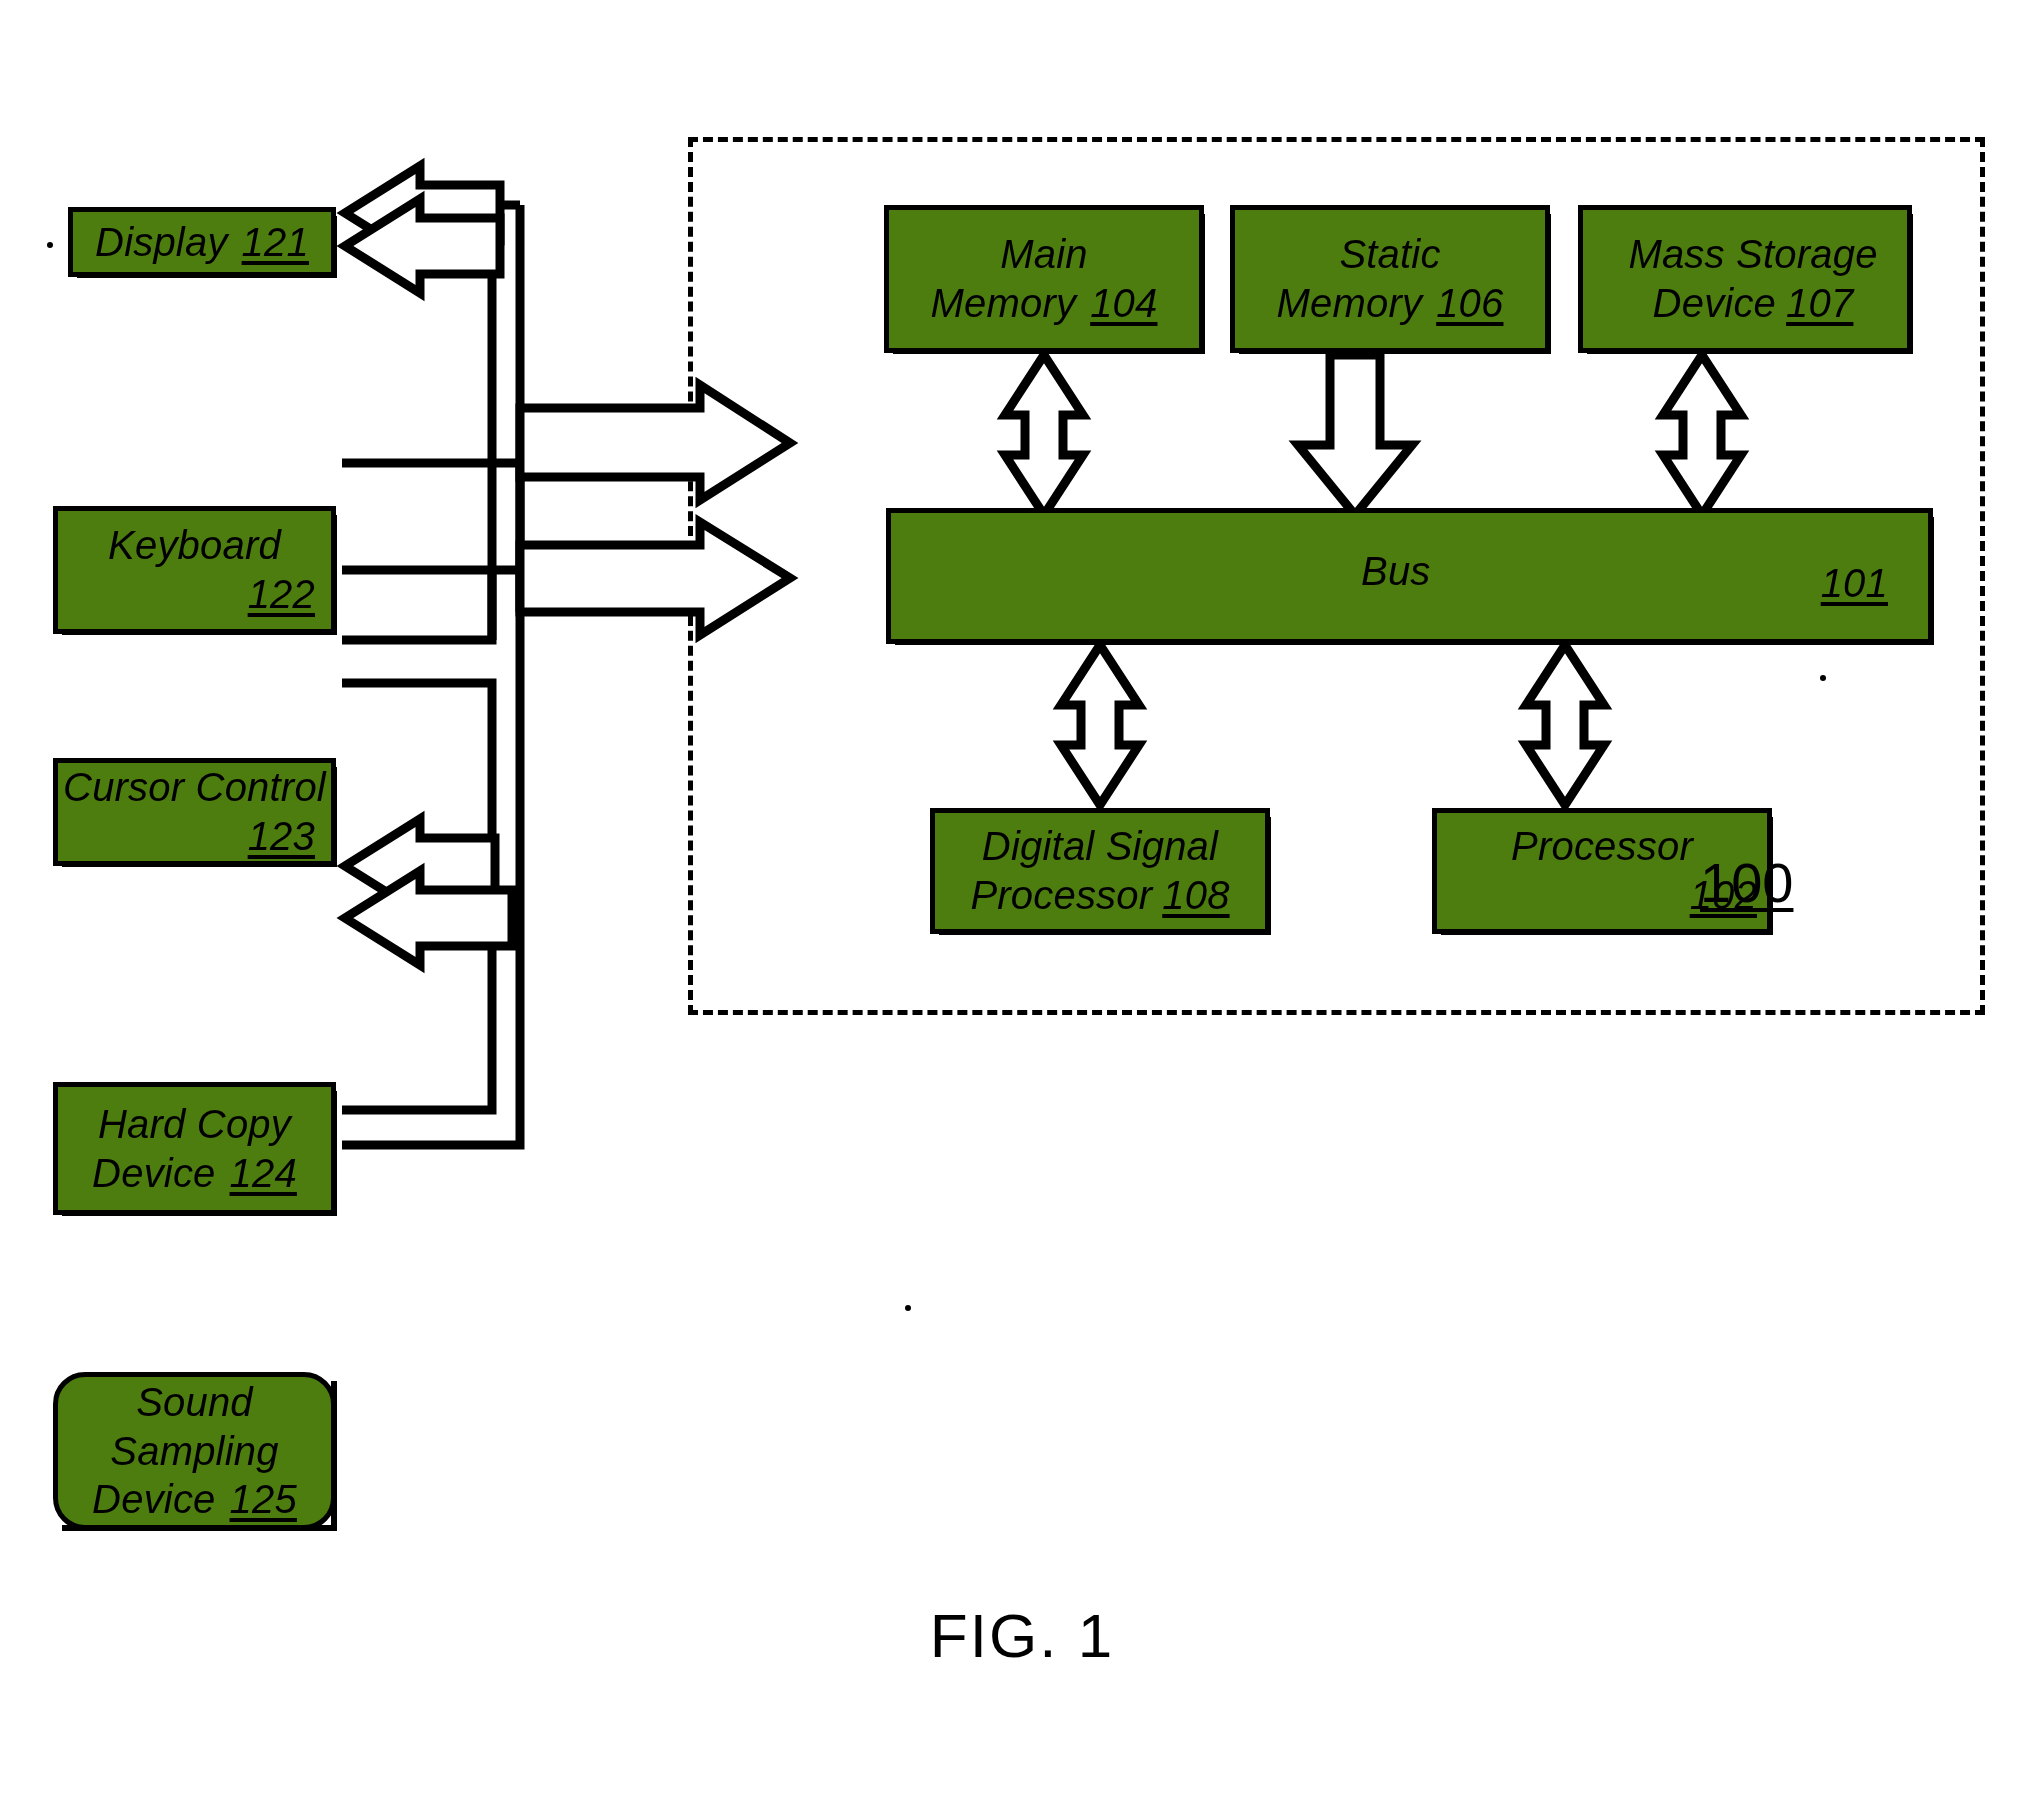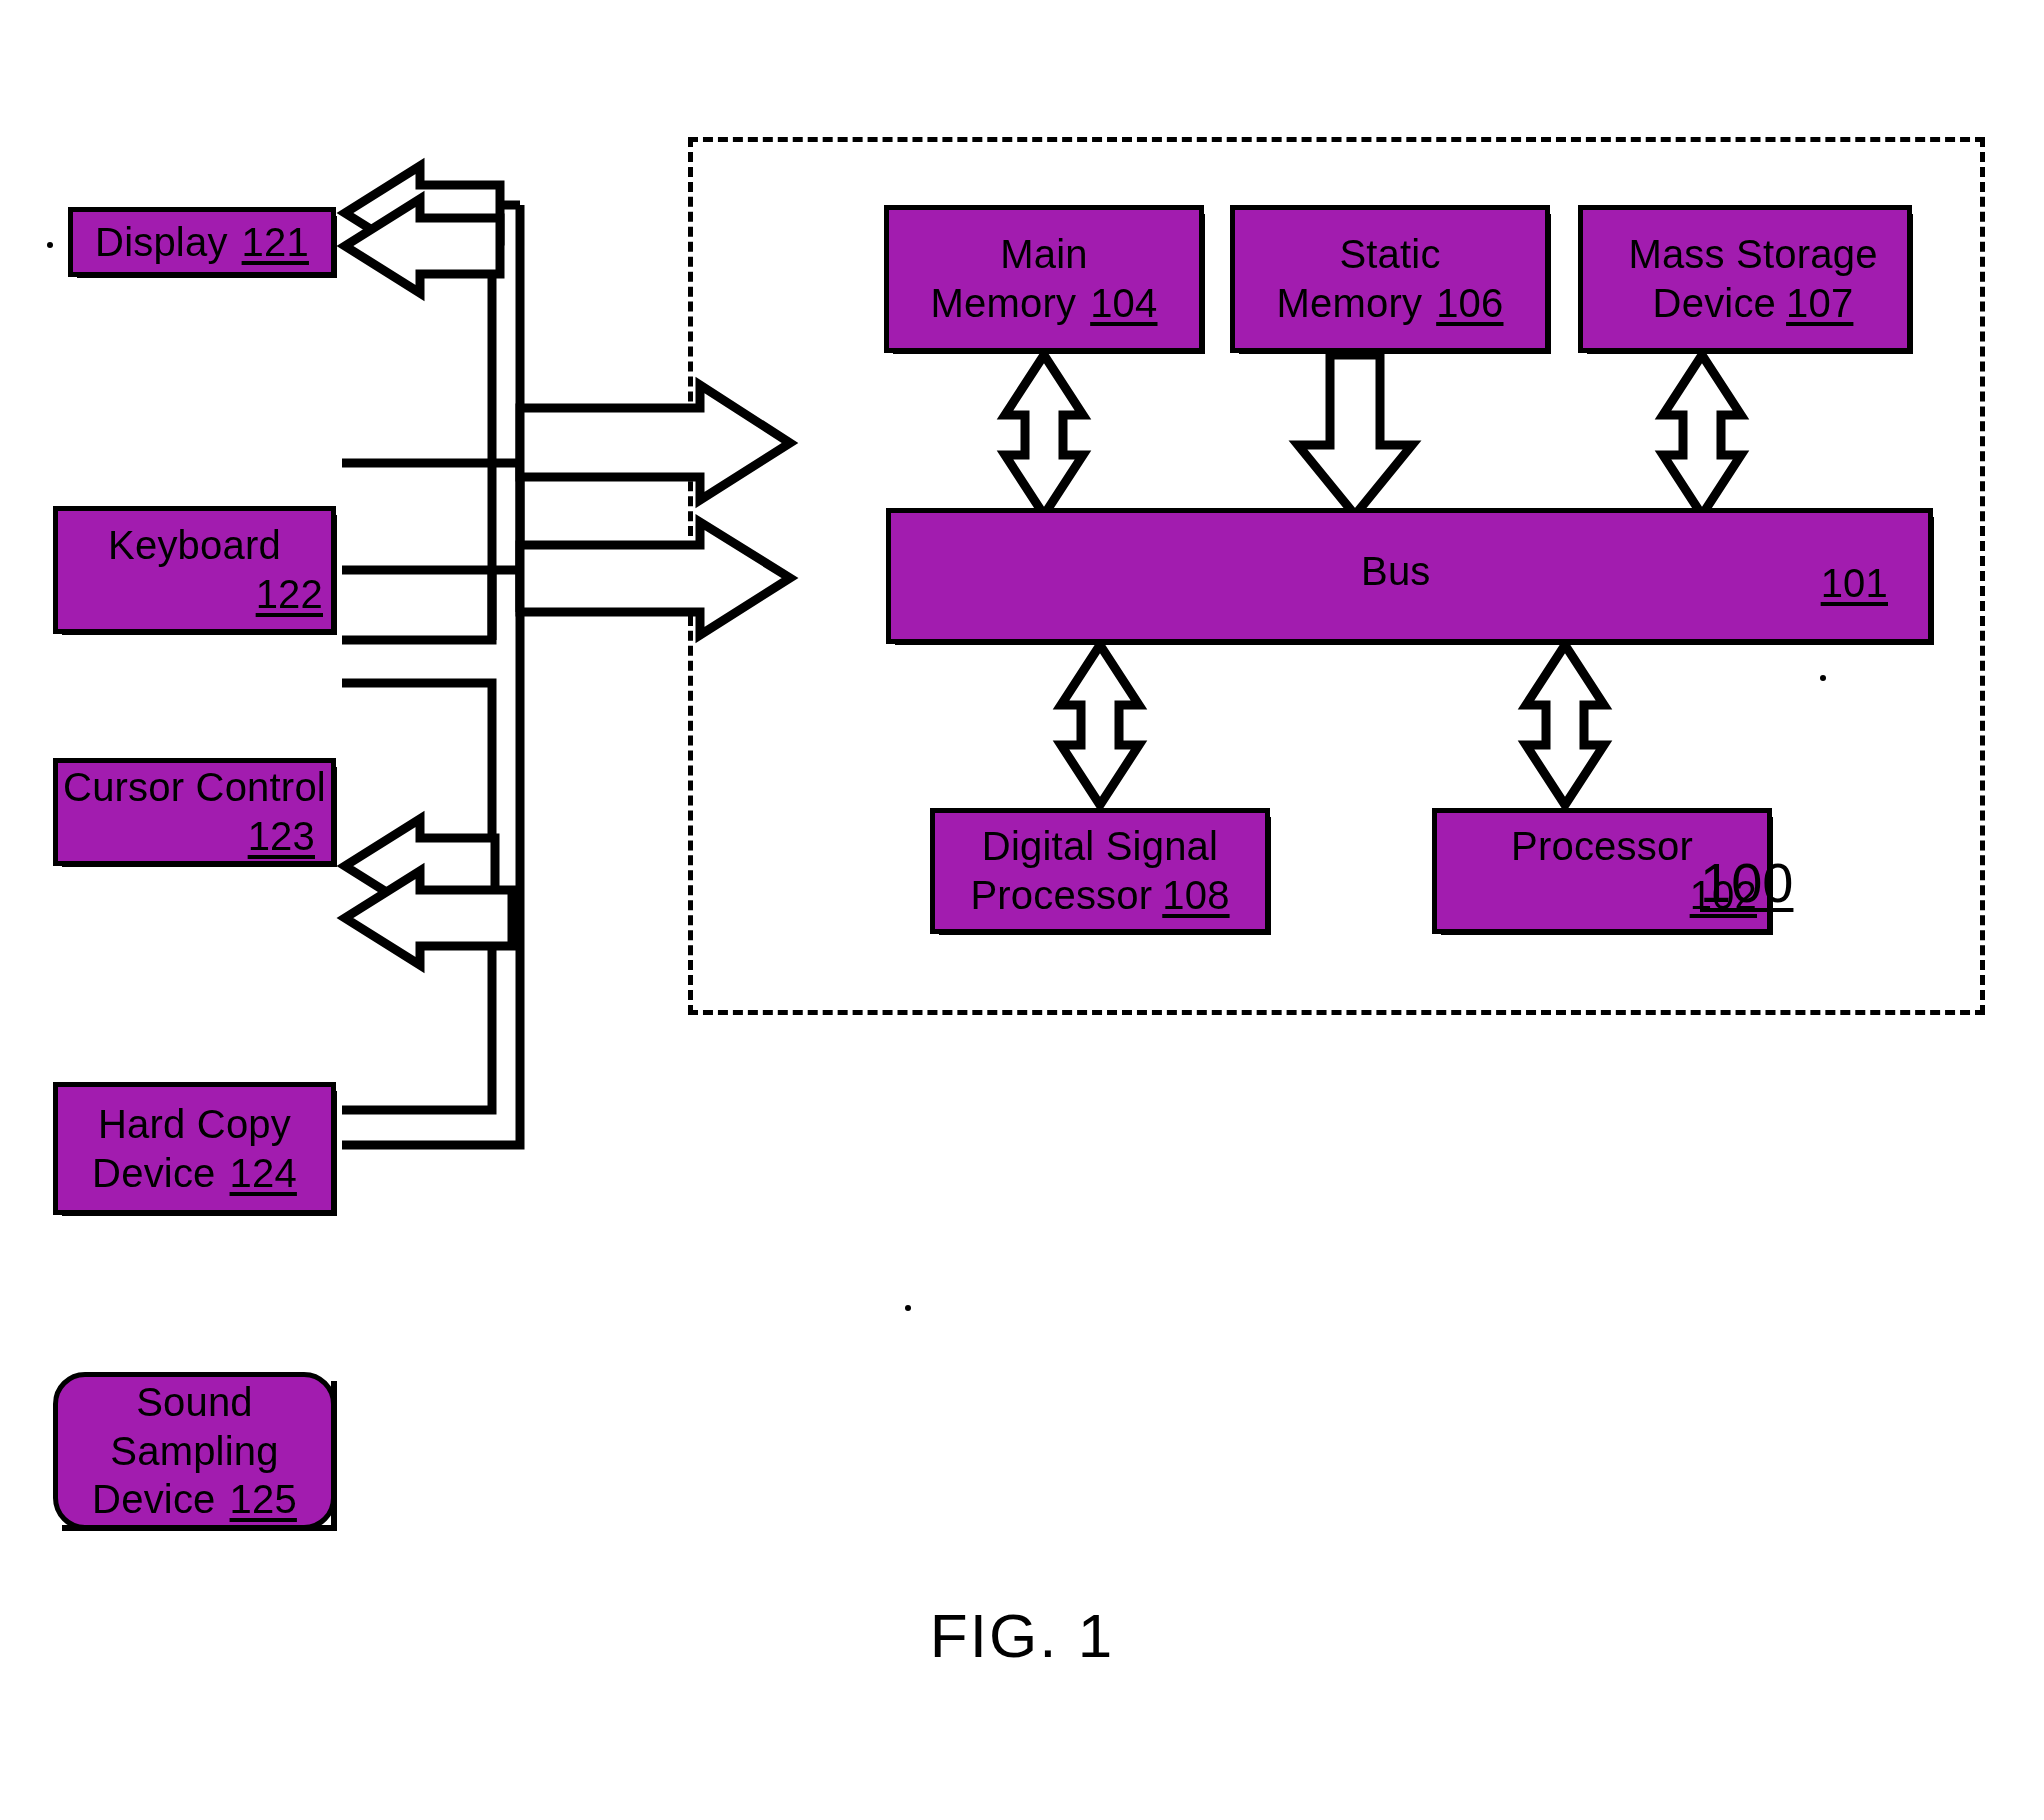--- a/index.html
+++ b/index.html
@@ -17,26 +17,27 @@
     width: 2044px;
     height: 1820px;
     background: #ffffff;
     overflow: hidden;
   }
   
   .box {
     position: absolute;
     box-sizing: border-box;
     border: 5px solid #000;
-    background: #a21caf;
+    background: #4d7c0f;
     display: flex;
     flex-direction: column;
     justify-content: center;
     align-items: center;
     z-index: 5;
+    font-style: italic;
   }
   
   .box::after {
     content: "";
     position: absolute;
     left: 4px;
     top: 4px;
     right: -6px;
     bottom: -6px;
     border-right: 6px solid #000;
@@ -175,21 +176,21 @@
                L 1604 745 L 1584 745 L 1584 705 L 1604 705 Z"></path>
     </g>
   </svg>
 
   <div class="box" style="left:68px; top:207px; width:268px; height:70px;">
     <span class="line"><span>Display</span><span class="ref">121</span></span>
   </div>
 
   <div class="box" style="left:53px; top:506px; width:283px; height:128px;">
     <span class="line">Keyboard</span>
-    <span class="line" style="align-self:flex-end; padding-right:8px;"><span class="ref">122</span></span>
+    <span class="line" style="align-self:flex-end; padding-right:16px;"><span class="ref">122</span></span>
   </div>
 
   <div class="box" style="left:53px; top:758px; width:283px; height:108px;">
     <span class="line">Cursor Control</span>
     <span class="line" style="align-self:flex-end; padding-right:16px;"><span class="ref">123</span></span>
   </div>
 
   <div class="box" style="left:53px; top:1082px; width:283px; height:133px;">
     <span class="line">Hard Copy</span>
     <span class="line"><span>Device</span><span class="ref">124</span></span>

